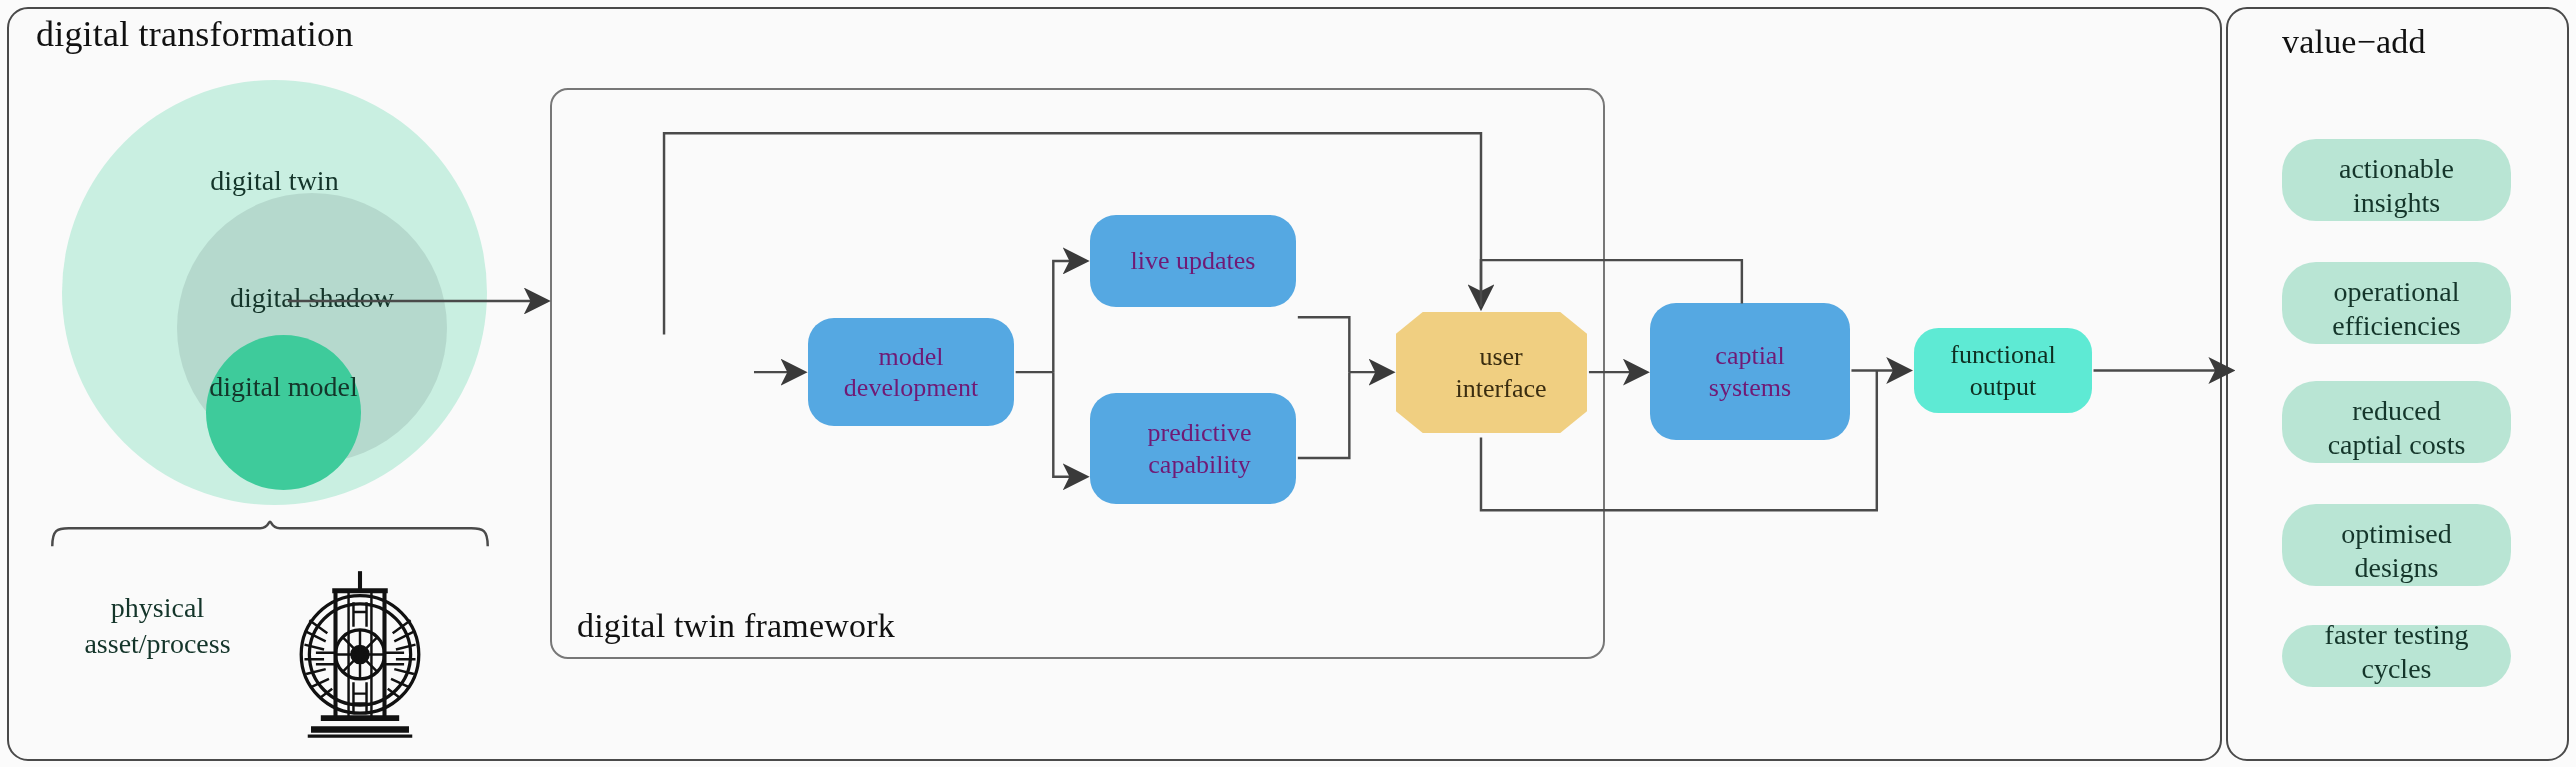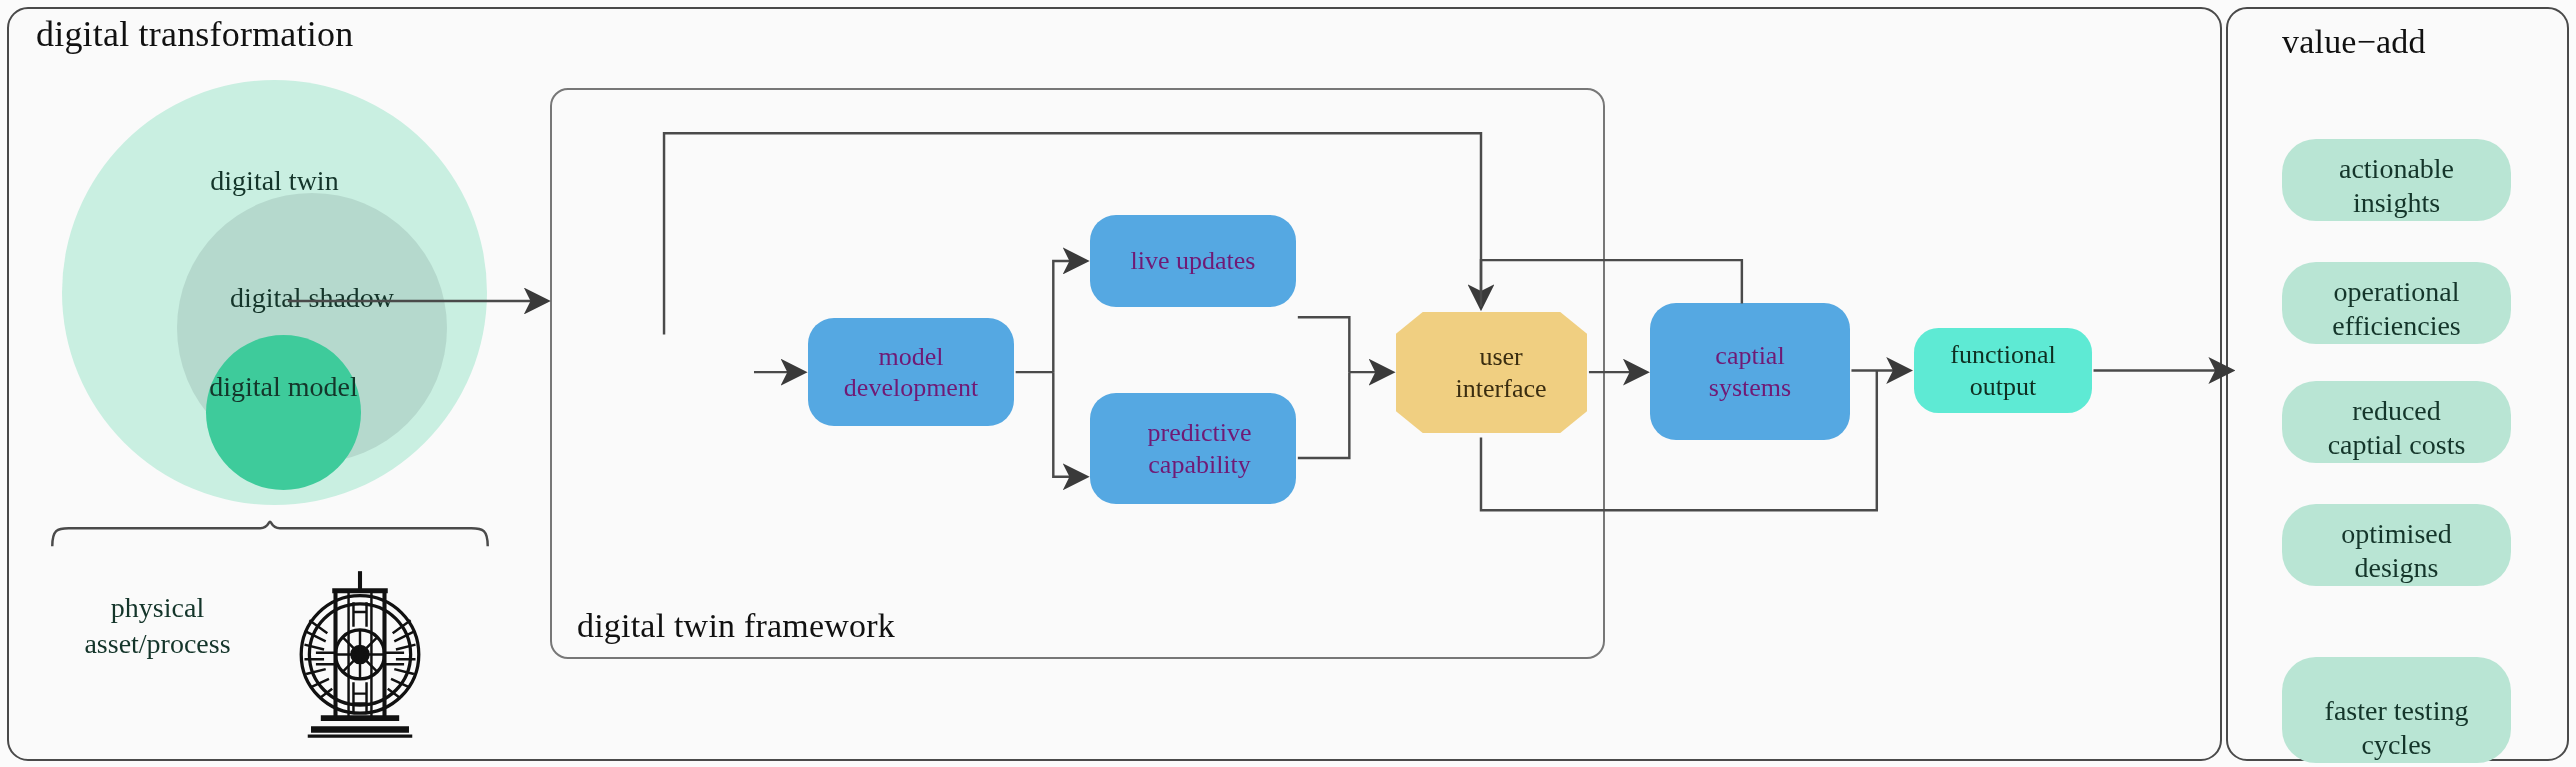--- a/index.html
+++ b/index.html
@@ -129,21 +129,21 @@
     border-radius:34px;
     display:flex; align-items:flex-end; justify-content:center;
     text-align:center;
     font-size:28px; line-height:1.2; color:#14352a;
     box-sizing:border-box; padding:1.6px 6.5px;
   }
   #p0{ top:139px; height:82px; }
   #p1{ top:262px; height:82px; }
   #p2{ top:381px; height:82px; }
   #p3{ top:504px; height:82px; }
-  #p4{ top:625px; height:106px;margin-top:32px; }
+  #p4{ top:625px; height:62px; }
 
   
   #wires{ position:absolute; left:0; top:0; width:2576px; height:768px; pointer-events:none; }
 </style>
 </head>
 <body>
 
 <div id="stage">
 
   <div class="panel" id="dt-panel"></div>

